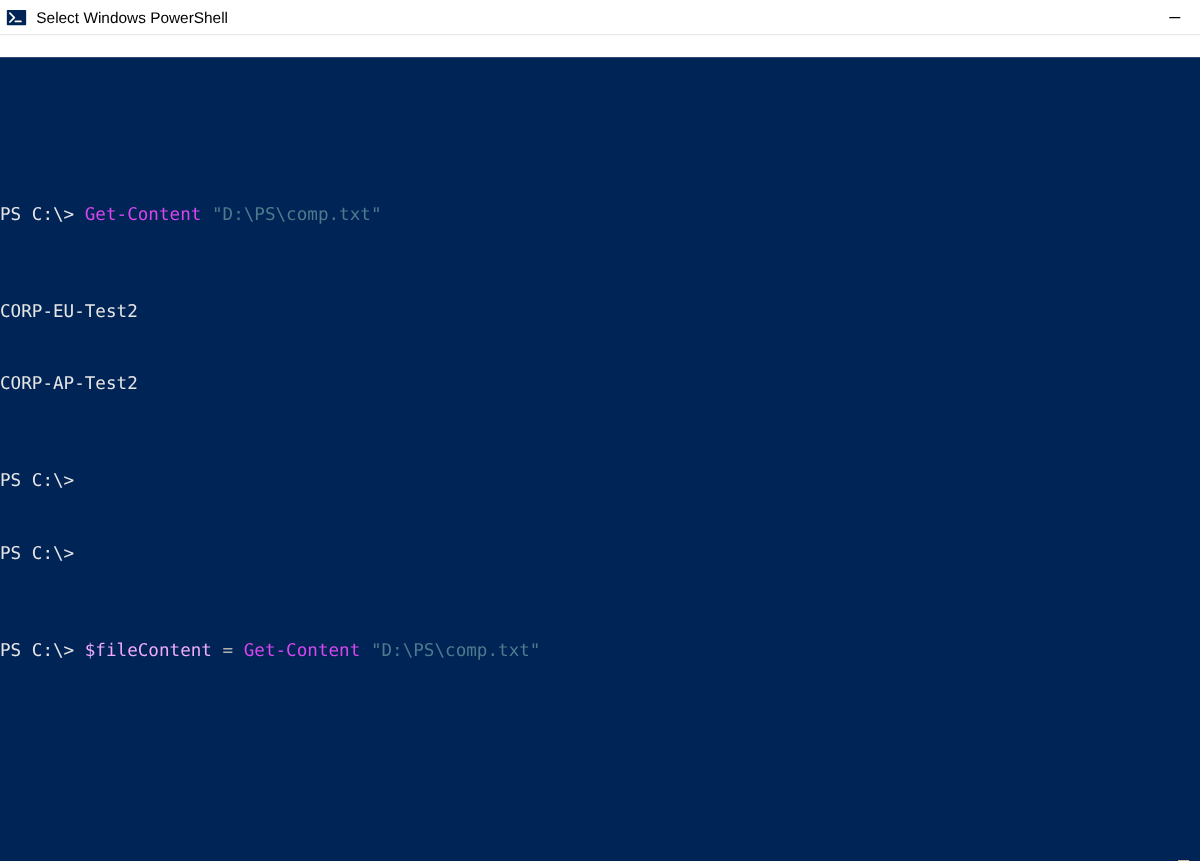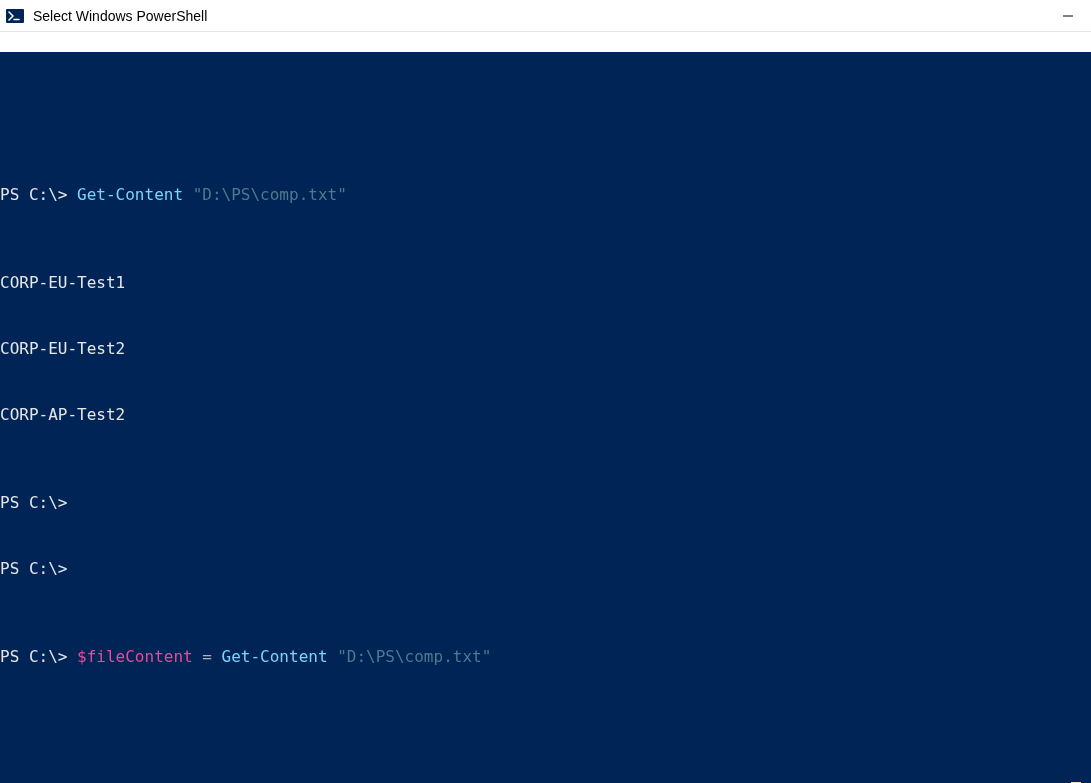--- a/index.html
+++ b/index.html
@@ -66,22 +66,22 @@
   }
   .line {
     height: 22px;
     display: flex;
     align-items: center;
   }
   .line > span {
     white-space: pre;
   }
   .c-white  { color: #e6e6e6; }
-  .c-yellow { color: #7dd3fc; }
-  .c-var    { color: #ec4899; }
+  .c-yellow { color: #d946ef; }
+  .c-var    { color: #f0abfc; }
   .c-str    { color: #4d7a8c; }
   .c-op     { color: #b0b0b0; }
   .cursor {
     position: absolute;
     bottom: 3px;
     right: 10px;
     width: 10px;
     height: 18px;
     background: #fedba9;
   }
@@ -108,21 +108,20 @@
 </div>
 
 <div class="terminal">
   <div class="content">
 
     
     <div class="line">
       <span class="c-white">PS C:\&gt; </span><span class="c-yellow">Get-Content</span><span class="c-white"> </span><span class="c-str">"D:\PS\comp.txt"</span>
     </div>
     
-    <div class="line"><span class="c-white">CORP-EU-Test1</span></div>
     <div class="line"><span class="c-white">CORP-EU-Test2</span></div>
     <div class="line"><span class="c-white">CORP-AP-Test2</span></div>
     
     <div class="line"><span class="c-white">PS C:\&gt;</span></div>
     <div class="line"><span class="c-white">PS C:\&gt;</span></div>
     
     <div class="line">
       <span class="c-white">PS C:\&gt; </span><span class="c-var">$fileContent</span><span class="c-op"> = </span><span class="c-yellow">Get-Content</span><span class="c-white"> </span><span class="c-str">"D:\PS\comp.txt"</span>
     </div>
     

